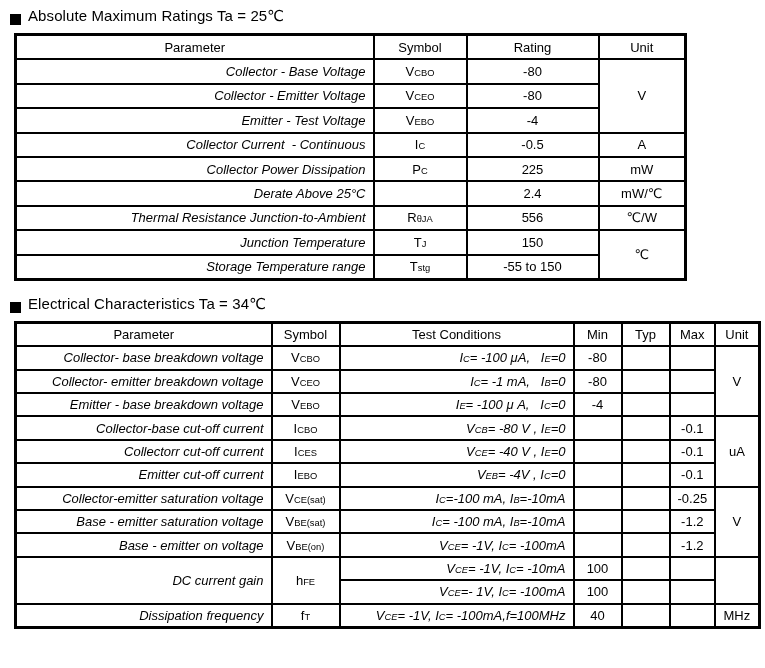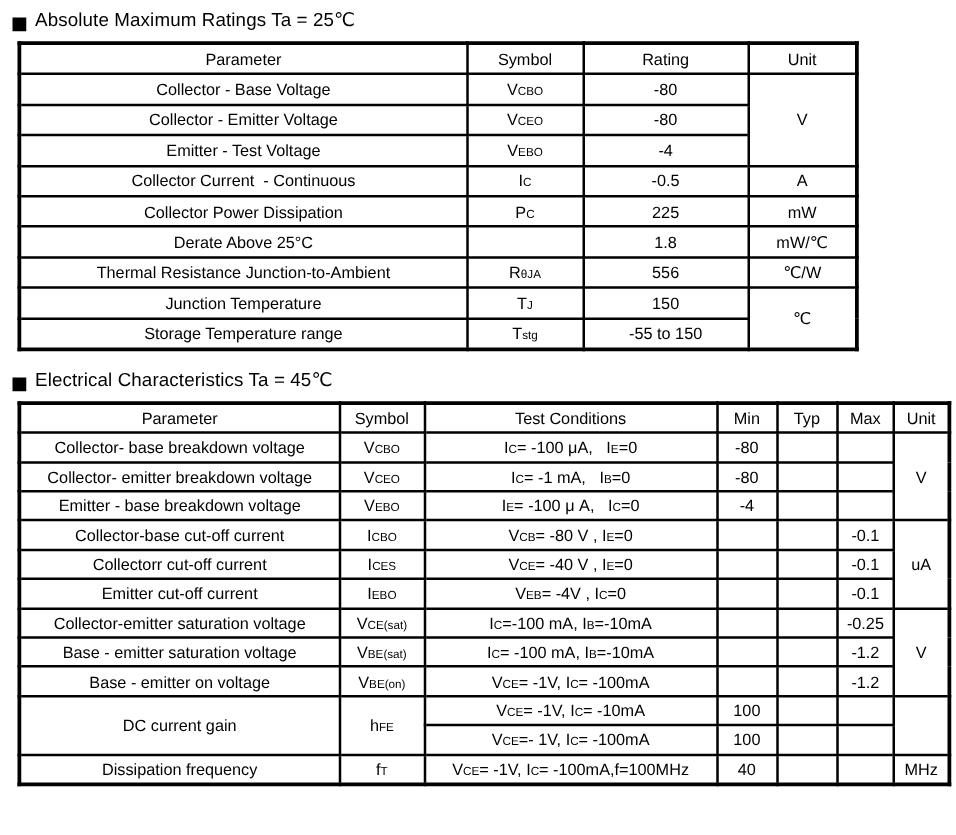--- a/index.html
+++ b/index.html
@@ -38,21 +38,21 @@
     border: 2px solid #000;
     font-size: 13px;
     padding: 0 7px;
     overflow: hidden;
     white-space: pre;
     color: #000;
   }
   #t1 td { height: 22.4px; }
   #t2 td { height: 21.4px; }
   .hd { text-align: center; }
-  .l  { text-align: center; }
+  .l  { text-align: right; font-style: italic; }
   .c  { text-align: center; }
   .sb { font-size: 0.72em; }
   #t2-wrap { margin-top: 14px; }
 </style>
 </head>
 <body>
 
 <div class="section-title">
   <span class="bullet"></span>
   <span>Absolute Maximum Ratings Ta = 25℃</span>
@@ -96,21 +96,21 @@
   </tr>
   <tr>
     <td class="l">Collector Power Dissipation</td>
     <td class="c"><span>P</span><span class="sb">C</span><span></span></td>
     <td class="c">225</td>
     <td class="c">mW</td>
   </tr>
   <tr>
     <td class="l">Derate Above 25°C</td>
     <td class="c"><span></span></td>
-    <td class="c">1.8</td>
+    <td class="c">2.4</td>
     <td class="c">mW/℃</td>
   </tr>
   <tr>
     <td class="l">Thermal Resistance Junction-to-Ambient</td>
     <td class="c"><span>R</span><span class="sb">θJA</span><span></span></td>
     <td class="c">556</td>
     <td class="c">℃/W</td>
   </tr>
   <tr>
     <td class="l">Junction Temperature</td>
@@ -122,21 +122,21 @@
     <td class="l">Storage Temperature range</td>
     <td class="c"><span>T</span><span class="sb">stg</span><span></span></td>
     <td class="c">-55 to 150</td>
   </tr>
 </tbody>
   </table>
 
 <div id="t2-wrap">
 <div class="section-title">
   <span class="bullet"></span>
-  <span>Electrical Characteristics Ta = 45℃</span>
+  <span>Electrical Characteristics Ta = 34℃</span>
 </div>
 
 <table id="t2">
   <colgroup>
         <col style="width:256px">
         <col style="width:68px">
         <col style="width:234px">
         <col style="width:48px">
         <col style="width:48px">
         <col style="width:45px">

